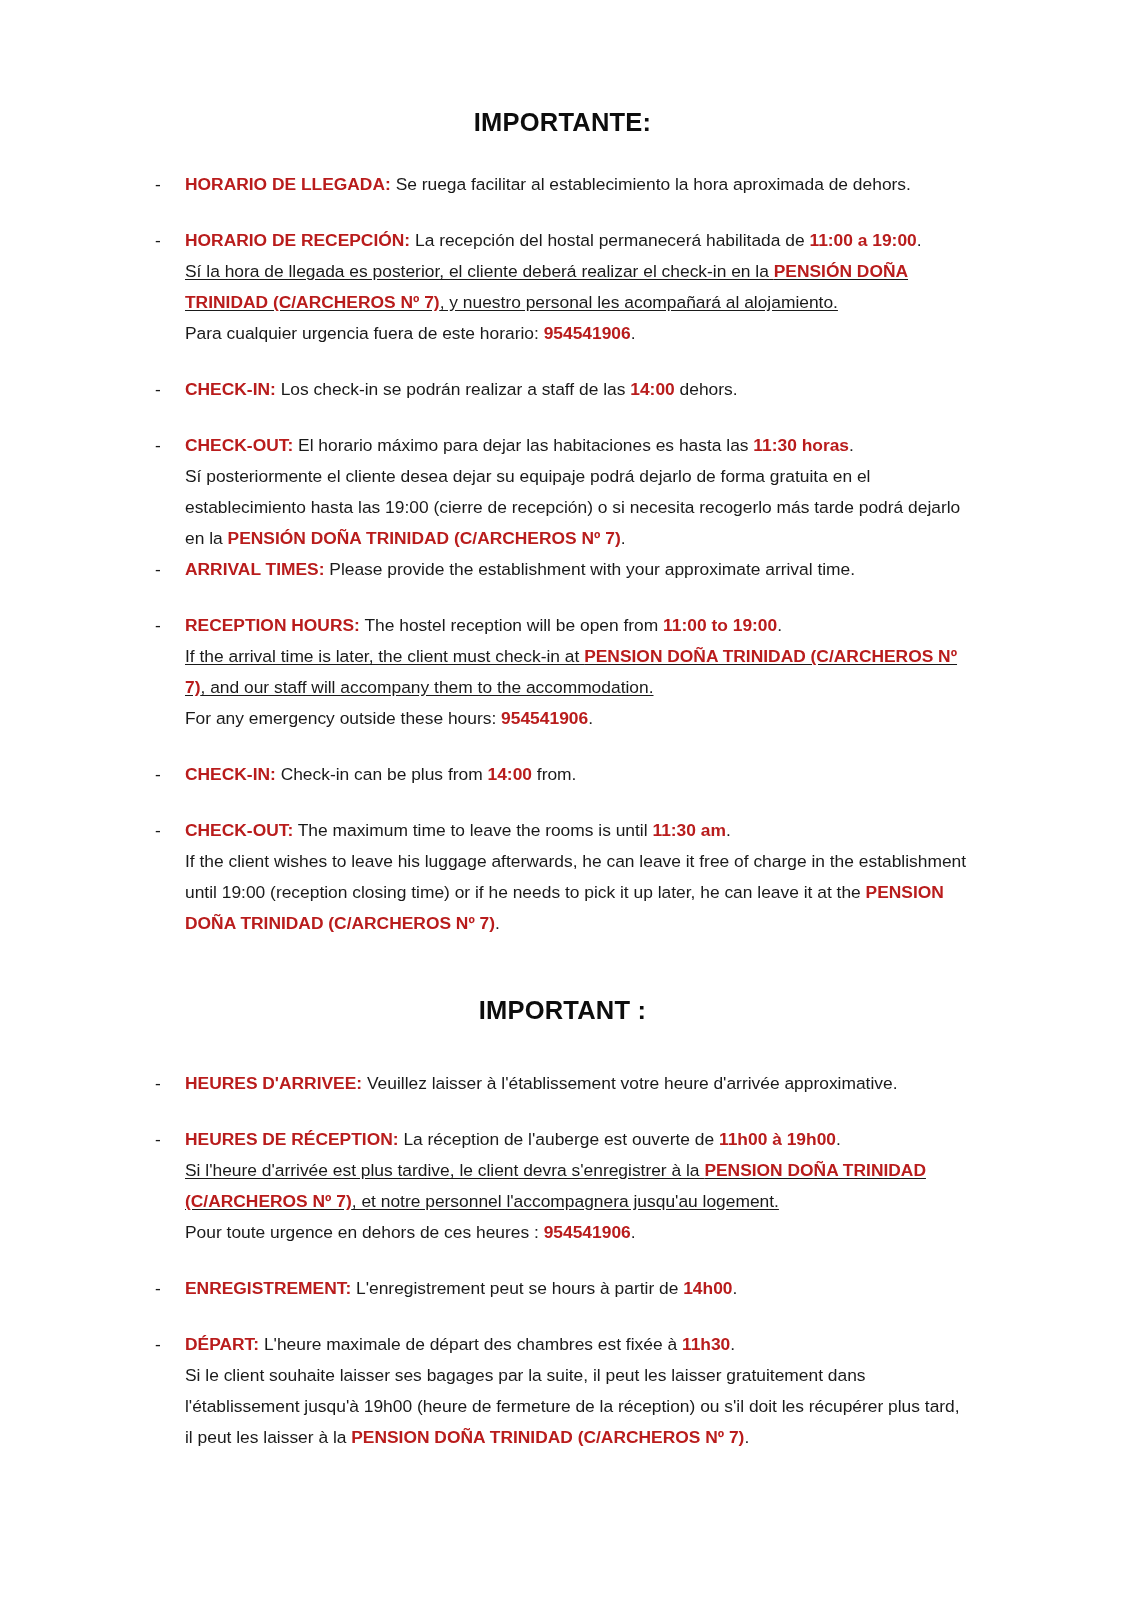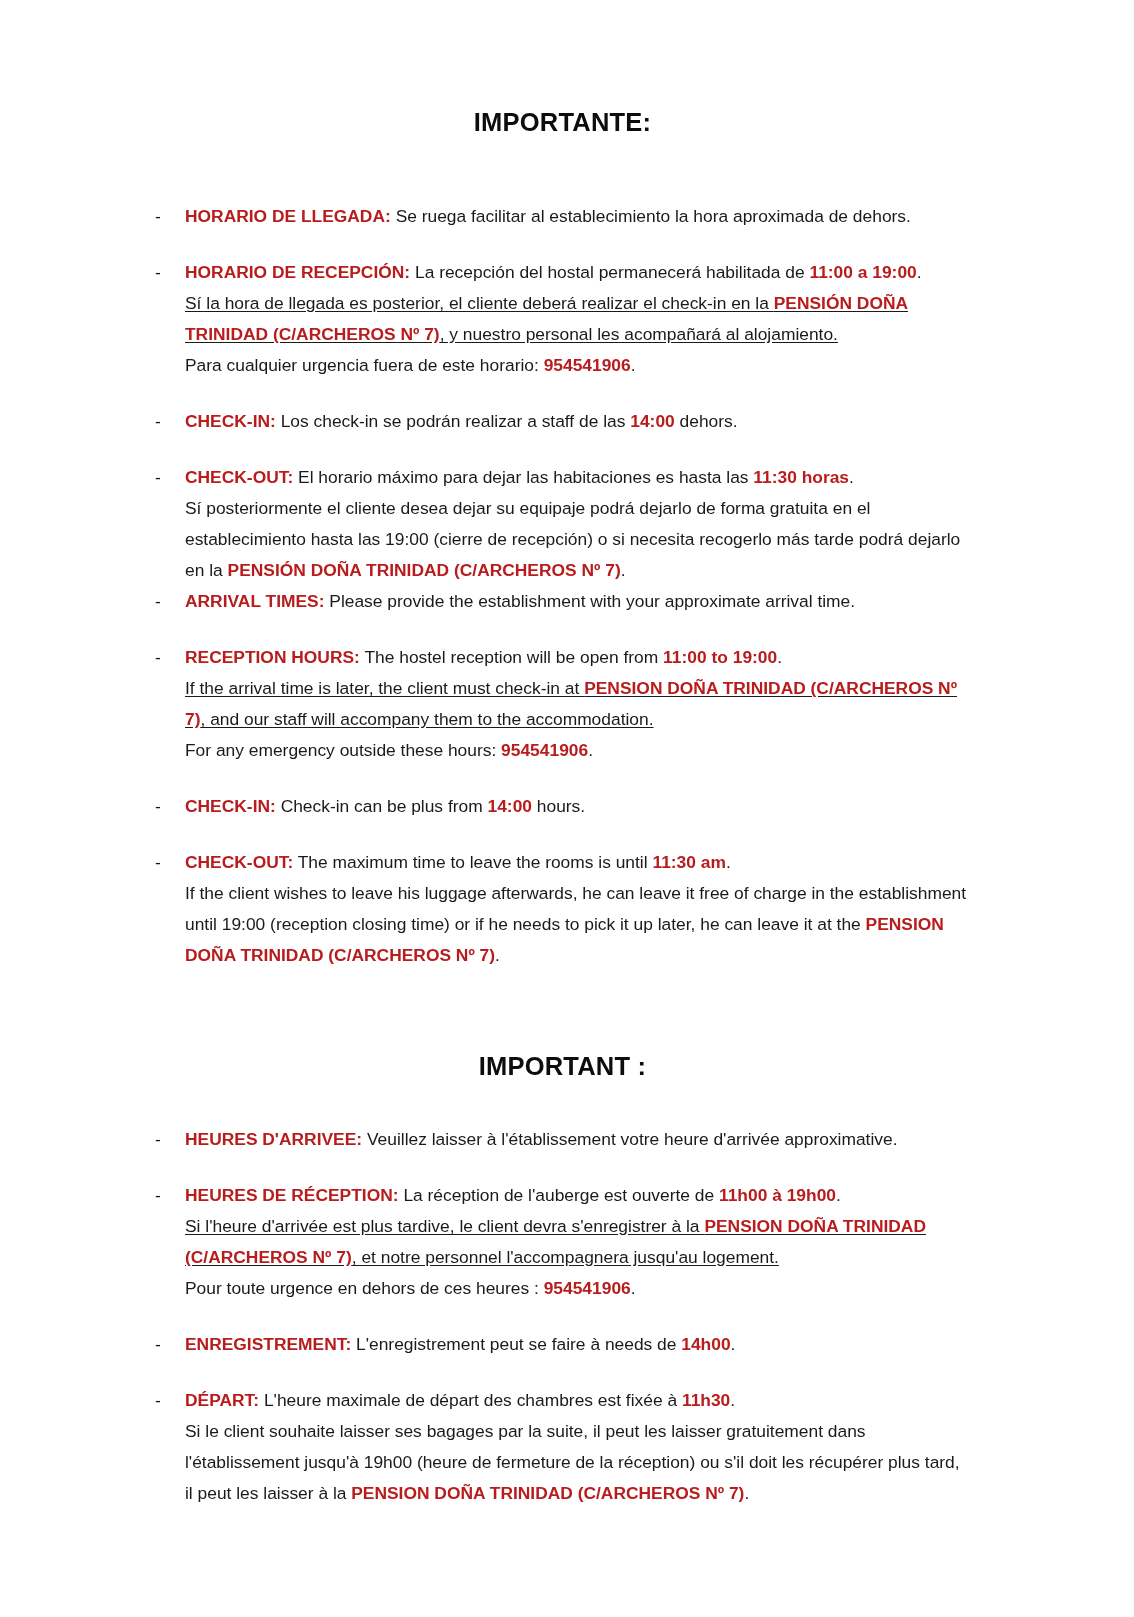--- a/index.html
+++ b/index.html
@@ -27,23 +27,23 @@
   }
   .section-heading {
     font-size: 25.5px;
     font-weight: bold;
     text-align: center;
     letter-spacing: 0.2px;
     color: #0d0d0d;
     margin: 0;
     padding: 0;
   }
-  .sec-1 .section-heading { margin-bottom: 64px; }
+  .sec-1 .section-heading { margin-bottom: 32px; }
   .sec-2 .section-heading { margin-top: 56px; margin-bottom: 42px; }
-  .sec-3 .section-heading { margin-top: 81px; margin-bottom: 43px; }
+  .sec-3 .section-heading { margin-top: 57px; margin-bottom: 43px; }
 
   .bullets {
     list-style: none;
     margin: 0;
     padding: 0;
   }
   .bullet {
     position: relative;
     padding-left: 30px;
     margin-bottom: 25px;
@@ -110,21 +110,21 @@
         <span class="para"><b>ARRIVAL TIMES:</b><span> Please provide the establishment with your approximate arrival time.</span></span>
       </li>
 
       <li class="bullet">
         <span class="dash">-</span>
         <span class="para"><b>RECEPTION HOURS:</b><span> The hostel reception will be open from </span><b>11:00 to 19:00</b><span>.</span><br><span class="u"><span>If the arrival time is later, the client must check-in at </span><b>PENSION DOÑA TRINIDAD (C/ARCHEROS Nº 7)</b><span>, and our staff will accompany them to the accommodation.</span></span><br><span>For any emergency outside these hours: </span><b>954541906</b><span>.</span></span>
       </li>
 
       <li class="bullet">
         <span class="dash">-</span>
-        <span class="para"><b>CHECK-IN:</b><span> Check-in can be plus from </span><b>14:00</b><span> hours.</span></span>
+        <span class="para"><b>CHECK-IN:</b><span> Check-in can be plus from </span><b>14:00</b><span> from.</span></span>
       </li>
 
       <li class="bullet">
         <span class="dash">-</span>
         <span class="para"><b>CHECK-OUT:</b><span> The maximum time to leave the rooms is until </span><b>11:30 am</b><span>.</span><br><span>If the client wishes to leave his luggage afterwards, he can leave it free of charge in the establishment until 19:00 (reception closing time) or if he needs to pick it up later, he can leave it at the </span><b>PENSION DOÑA TRINIDAD (C/ARCHEROS Nº 7)</b><span>.</span></span>
       </li>
 
     </ul>
   </div>
 
@@ -138,21 +138,21 @@
         <span class="para"><b>HEURES D'ARRIVEE:</b><span> Veuillez laisser à l'établissement votre heure d'arrivée approximative.</span></span>
       </li>
 
       <li class="bullet">
         <span class="dash">-</span>
         <span class="para"><b>HEURES DE RÉCEPTION:</b><span> La réception de l'auberge est ouverte de </span><b>11h00 à 19h00</b><span>.</span><br><span class="u"><span>Si l'heure d'arrivée est plus tardive, le client devra s'enregistrer à la </span><b>PENSION DOÑA TRINIDAD (C/ARCHEROS Nº 7)</b><span>, et notre personnel l'accompagnera jusqu'au logement.</span></span><br><span>Pour toute urgence en dehors de ces heures : </span><b>954541906</b><span>.</span></span>
       </li>
 
       <li class="bullet">
         <span class="dash">-</span>
-        <span class="para"><b>ENREGISTREMENT:</b><span> L'enregistrement peut se faire à needs de </span><b>14h00</b><span>.</span></span>
+        <span class="para"><b>ENREGISTREMENT:</b><span> L'enregistrement peut se hours à partir de </span><b>14h00</b><span>.</span></span>
       </li>
 
       <li class="bullet">
         <span class="dash">-</span>
         <span class="para"><b>DÉPART:</b><span> L'heure maximale de départ des chambres est fixée à </span><b>11h30</b><span>.</span><br><span>Si le client souhaite laisser ses bagages par la suite, il peut les laisser gratuitement dans l'établissement jusqu'à 19h00 (heure de fermeture de la réception) ou s'il doit les récupérer plus tard, il peut les laisser à la </span><b>PENSION DOÑA TRINIDAD (C/ARCHEROS Nº 7)</b><span>.</span></span>
       </li>
 
     </ul>
   </div>
 

